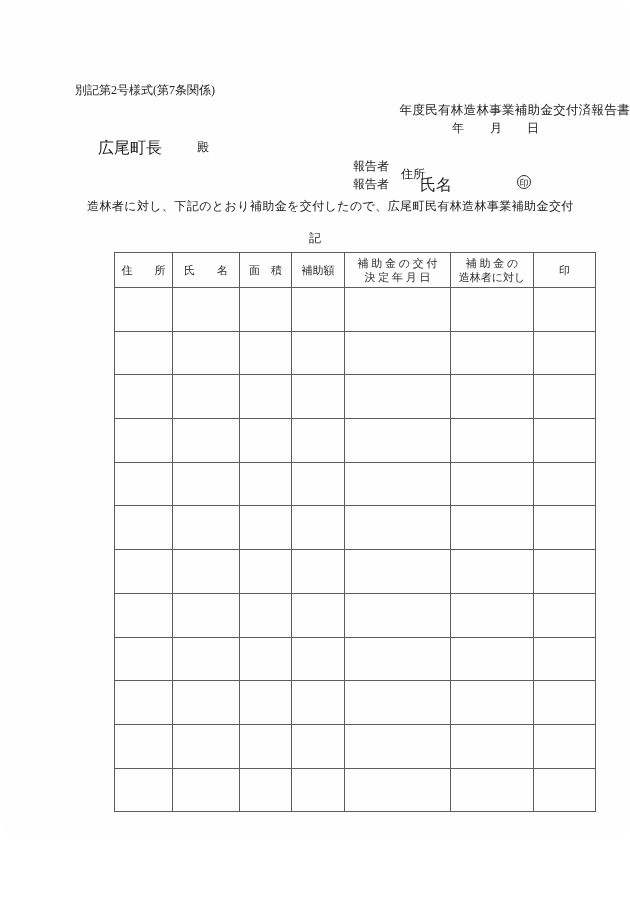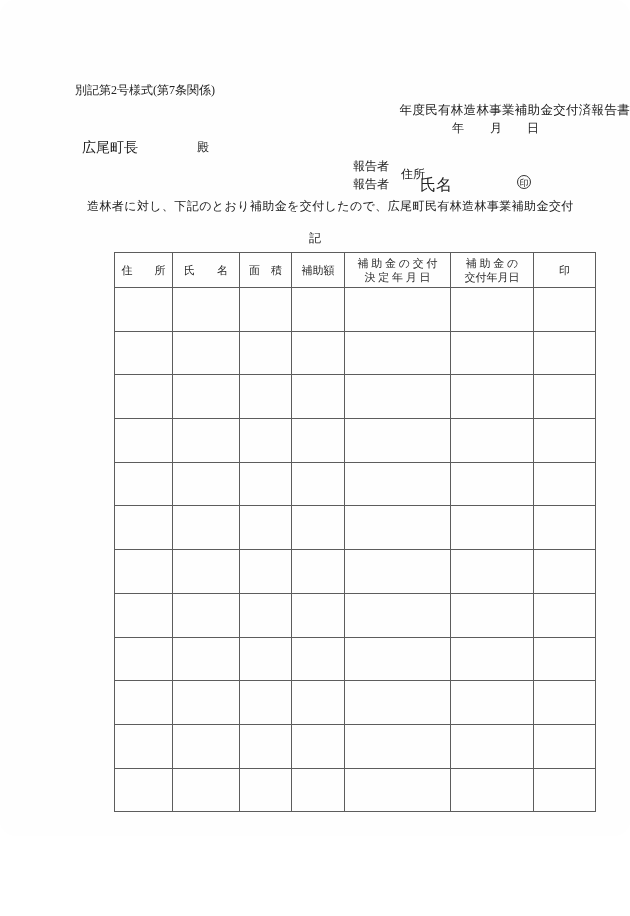--- a/index.html
+++ b/index.html
@@ -27,21 +27,21 @@
     left: 0; top: 103px; width: 630px;
     text-align: right;
     font-size: 12.5px; line-height: 14px;
     letter-spacing: 0.3px;
   }
   .date-line span.abs { font-size: 12px; line-height: 13px; top: 122px; }
   .date-year  { left: 452px; }
   .date-month { left: 490px; }
   .date-day   { left: 527px; }
 
-  .addressee  { left: 82px;  top: 141px; font-size: 14px; line-height: 13px; }
+  .addressee  { left: 98px;  top: 141px; font-size: 16px; line-height: 13px; }
   .honorific  { left: 197px; top: 141px; font-size: 12px; line-height: 13px; }
 
   .reporter-label-1 { left: 353px; top: 160px; font-size: 12px; line-height: 13px; }
   .reporter-addr    { left: 401px; top: 168px; font-size: 12px; line-height: 13px; }
   .reporter-label-2 { left: 353px; top: 178px; font-size: 12px; line-height: 13px; }
   .reporter-name    { left: 420px; top: 178px; font-size: 16px; line-height: 13px; }
 
   .seal {
     left: 517px; top: 175px;
     width: 14px; height: 14px;
@@ -138,21 +138,21 @@
     </colgroup>
     <thead>
       <tr>
         <th>住　　所</th>
         <th>氏　　名</th>
         <th>面　積</th>
         <th>補助額</th>
         <th>補 助 金 の 交 付
 決 定 年 月 日</th>
         <th>補 助 金 の
-交付年月日</th>
+造林者に対し</th>
         <th>印</th>
       </tr>
     </thead>
     <tbody>
         <tr>
           <td></td>
           <td></td>
           <td></td>
           <td></td>
           <td></td>

